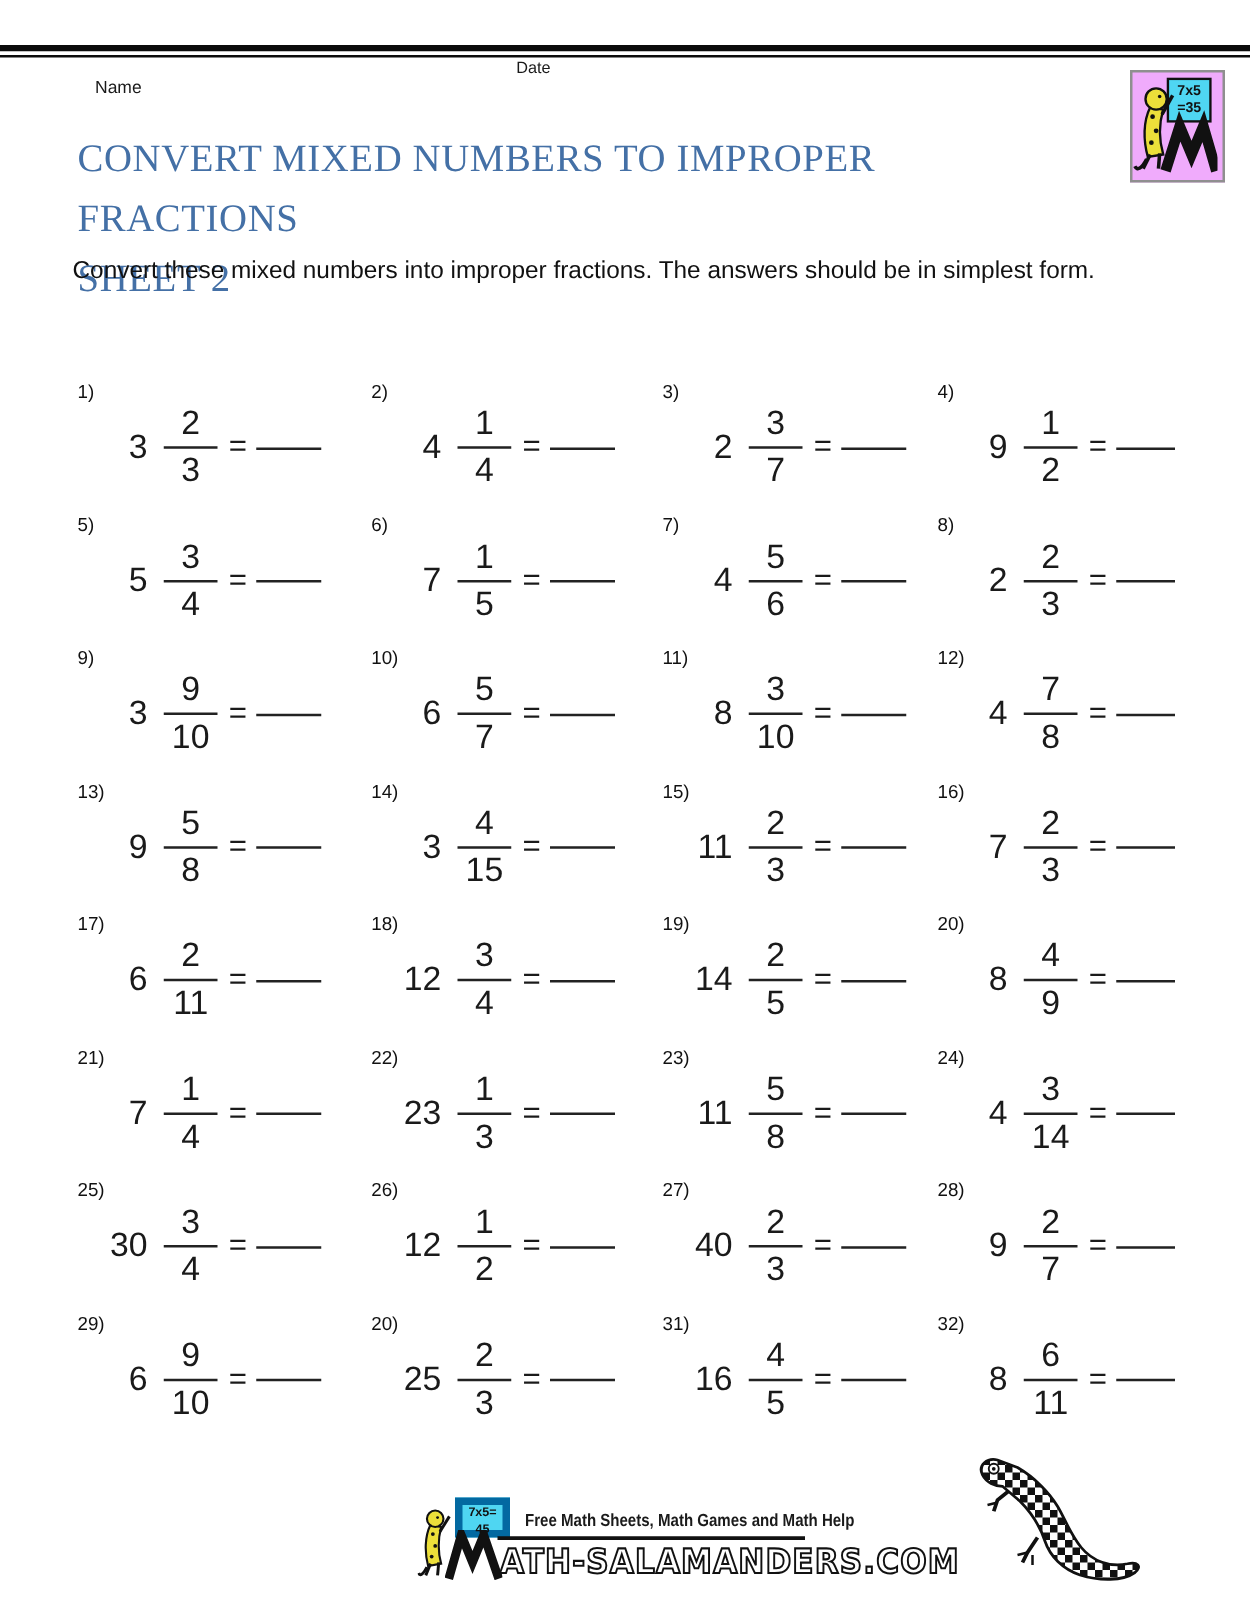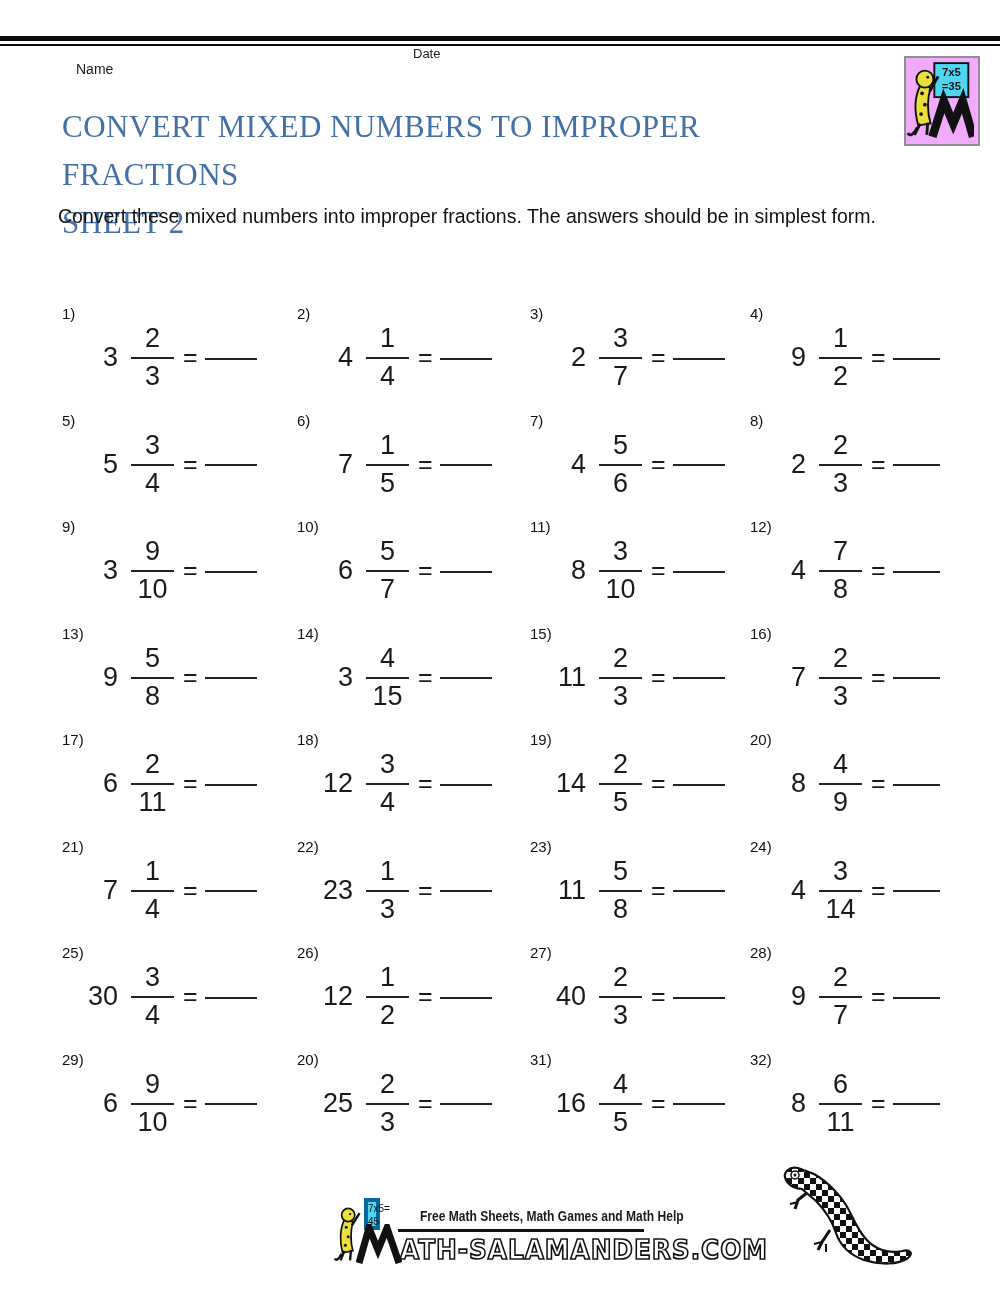--- a/index.html
+++ b/index.html
@@ -42,23 +42,23 @@
   .frac   { display:inline-flex; flex-direction:column; align-items:center; margin-left:13px; font-size:27px; }
   .nume   { padding:0 14px 3px; border-bottom:2.5px solid #222; text-align:center; line-height:31px; }
   .deno   { padding-top:2px; line-height:31px; }
   .eq     { font-size:25px; margin:0 7px 0 9px; }
   .ans-line { width:52px; height:0; border-bottom:2.5px solid #222; align-self:center; margin-top:2px; }
 
   
   .footer { position:absolute; left:334px; top:1198px; width:400px; height:75px; }
   .f-salamander { position:absolute; left:0; top:2px; }
   .f-board {
-    position:absolute; left:30px; top:0; width:16px; height:32px;
-    background:#4fd6f2; border:4px solid #0369a1; box-sizing:border-box;
-    font-weight:normal; font-size:10px; line-height:13px; text-align:center; color:#111;
+    position:absolute; left:30px; top:0; width:44px; height:32px;
+    background:#4fd6f2; border:6px solid #0369a1; box-sizing:border-box;
+    font-weight:bold; font-size:10px; line-height:13px; text-align:center; color:#111;
   }
   .f-m { position:absolute; left:22px; top:26px; }
   .f-tagline {
     position:absolute; left:86px; top:10px; font-size:14px; font-weight:bold;
     white-space:nowrap; transform:scaleX(0.86); transform-origin:left;
   }
   .f-line { position:absolute; left:64px; top:31px; width:246px; height:3px; background:#111; }
   .f-site {
     position:absolute; left:66px; top:36px; font-size:27px; font-weight:bold;
     letter-spacing:1px; white-space:nowrap; font-family:"DejaVu Sans", sans-serif;

